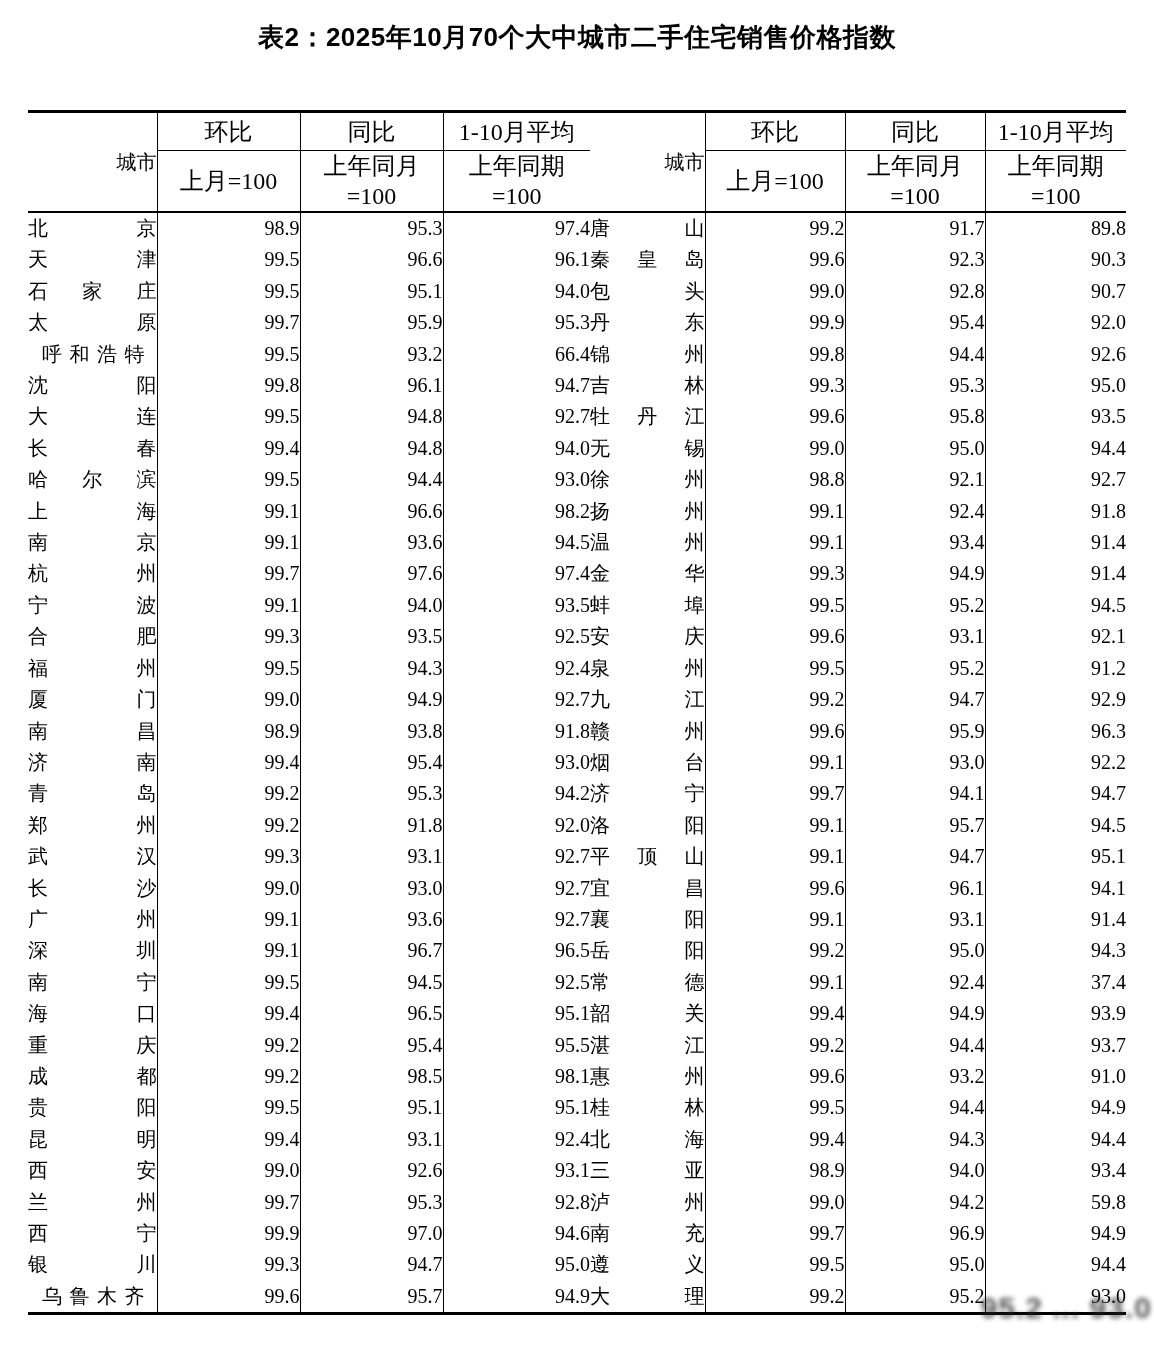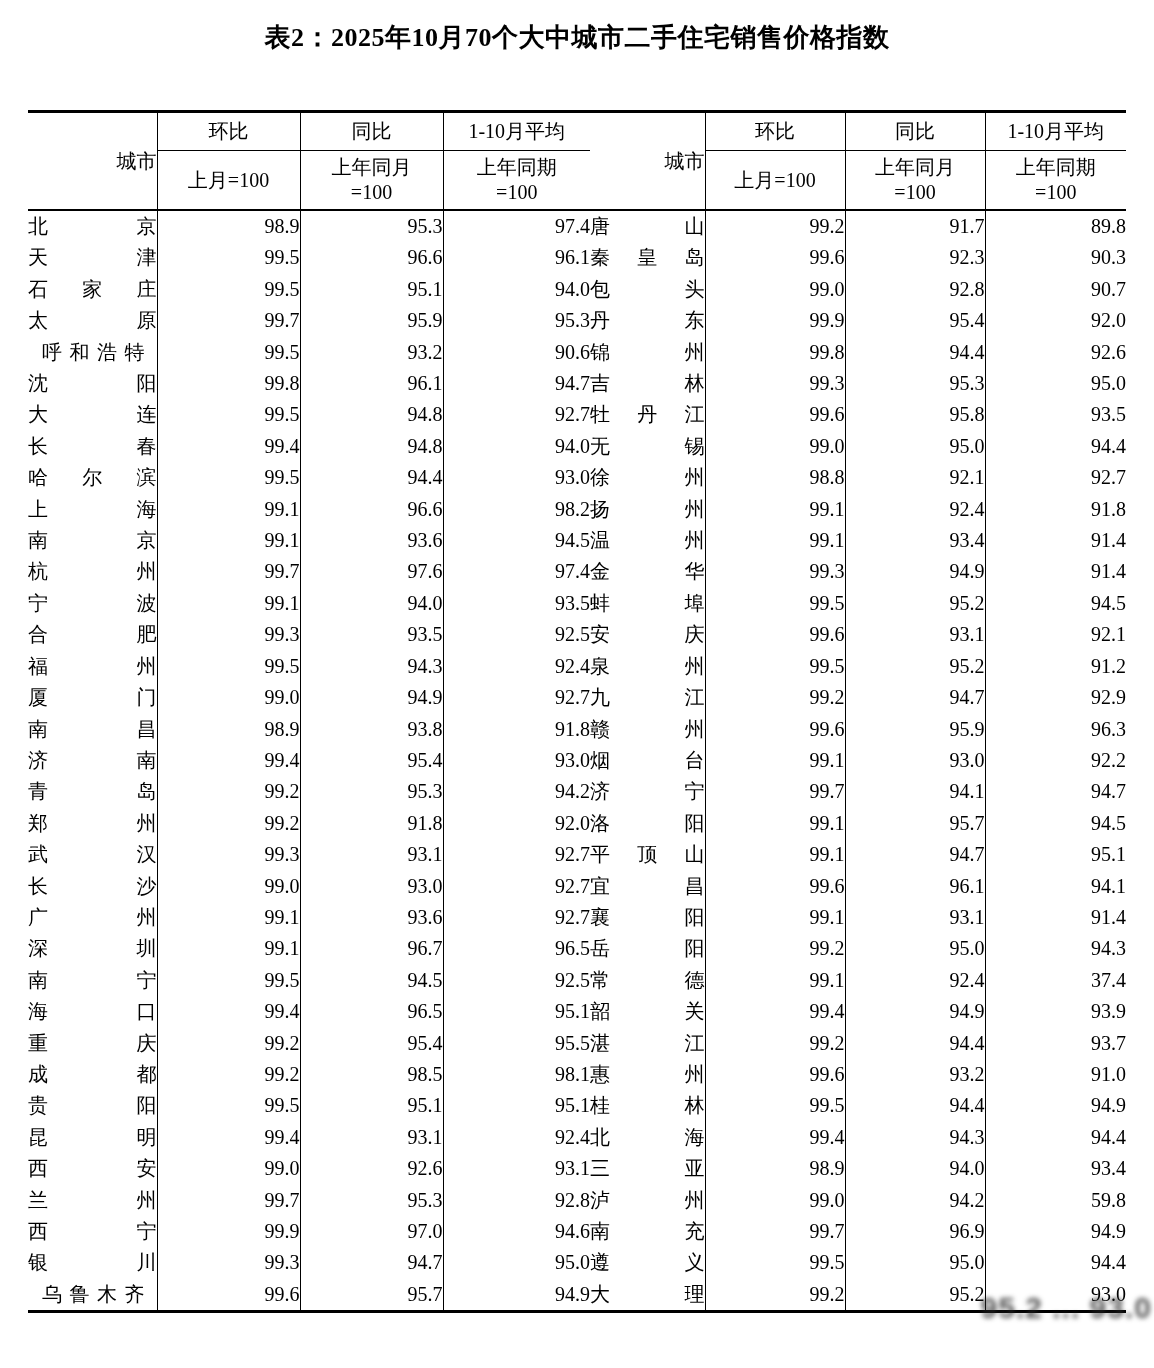--- a/index.html
+++ b/index.html
@@ -25,35 +25,35 @@
   }
 
   
   .title {
     text-align: center;
     font-size: 26px;
     font-weight: bold;
     letter-spacing: 0.5px;
     padding-top: 22px;
     line-height: 1.2;
-    font-family: Liberation Serif, serif;
+    font-family: Liberation Sans, sans-serif;
   }
 
   
   .table-wrap {
     position: absolute;
     left: 28px;
     top: 110px;
     width: 1098px;
   }
 
   th.hdr-group, th.hdr-sub {
     text-align: center;
     font-weight: normal;
-    font-size: 20px;
+    font-size: 24px;
     line-height: 1.25;
     height: 37px;
   }
   th.hdr-sub {
     height: 58px;
     padding: 2px 4px;
   }
   th.city-cell {
     text-align: right;
     font-weight: normal;
@@ -209,21 +209,21 @@
               <tr>
                 <td class="city edge-left">太原</td>
                 <td class="num">99.7</td>
                 <td class="num">95.9</td>
                 <td class="num edge-right">95.3</td>
               </tr>
               <tr>
                 <td class="city edge-left n4">呼和浩特</td>
                 <td class="num">99.5</td>
                 <td class="num">93.2</td>
-                <td class="num edge-right">90.6</td>
+                <td class="num edge-right">66.4</td>
               </tr>
               <tr>
                 <td class="city edge-left">沈阳</td>
                 <td class="num">99.8</td>
                 <td class="num">96.1</td>
                 <td class="num edge-right">94.7</td>
               </tr>
               <tr>
                 <td class="city edge-left">大连</td>
                 <td class="num">99.5</td>

